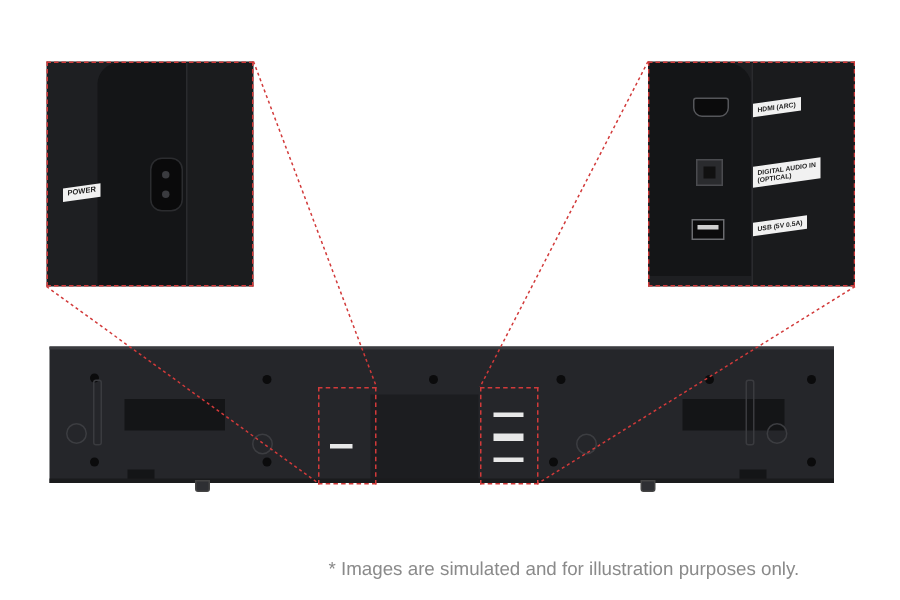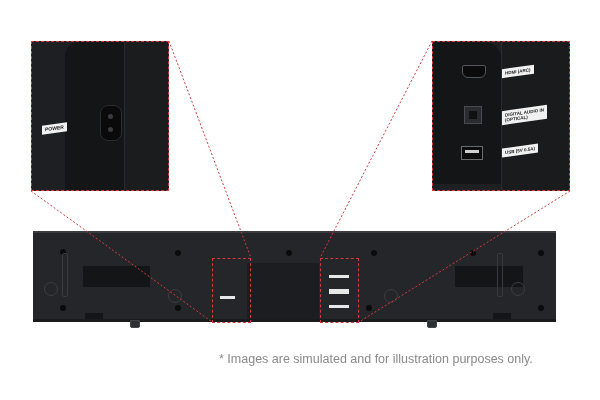--- a/index.html
+++ b/index.html
@@ -25,21 +25,21 @@
   .bar { position:absolute; left:33px; top:231px; width:523px; height:91px; background:#25262a; border-top:2px solid #3a3b3f; box-sizing:border-box; }
   .bar-bottom { position:absolute; left:0; top:86px; width:523px; height:3px; background:#1a1b1d; }
   .hole { position:absolute; width:6px; height:6px; border-radius:50%; background:#0b0b0c; }
   .vent { position:absolute; background:#141517; }
   .ring { position:absolute; width:12px; height:12px; border-radius:50%; border:1px solid #3c3d41; }
   .slot { position:absolute; width:4px; height:42px; border:1px solid #3a3b3f; border-radius:2px; }
   .foot { position:absolute; width:8px; height:6px; background:#2e2f33; border:1px solid #444; border-radius:0 0 2px 2px; }
   .center-recess { position:absolute; left:214px; top:30px; width:72px; height:57px; background:#1c1d20; }
   .mini-tag { position:absolute; background:#e8e8e8; height:3px; }
   .dbox { position:absolute; border:1px dashed #d23a3a; box-sizing:border-box; }
-  .footnote { position:absolute; left:219px; top:352px; font-size:12.5px; color:#8a8a8a; white-space:nowrap; }
+  .footnote { position:absolute; left:219px; top:372px; font-size:12.5px; color:#8a8a8a; white-space:nowrap; }
 </style>
 </head>
 <body>
 
 <div class="panel panel-left">
   <div class="inset-l"></div>
   <div class="inset-l2"></div>
   <div class="label-tag" style="left:10px; top:82px; font-size:5px;">POWER</div>
   <div class="power-socket">
     <div class="pin" style="top:8px;"></div>

